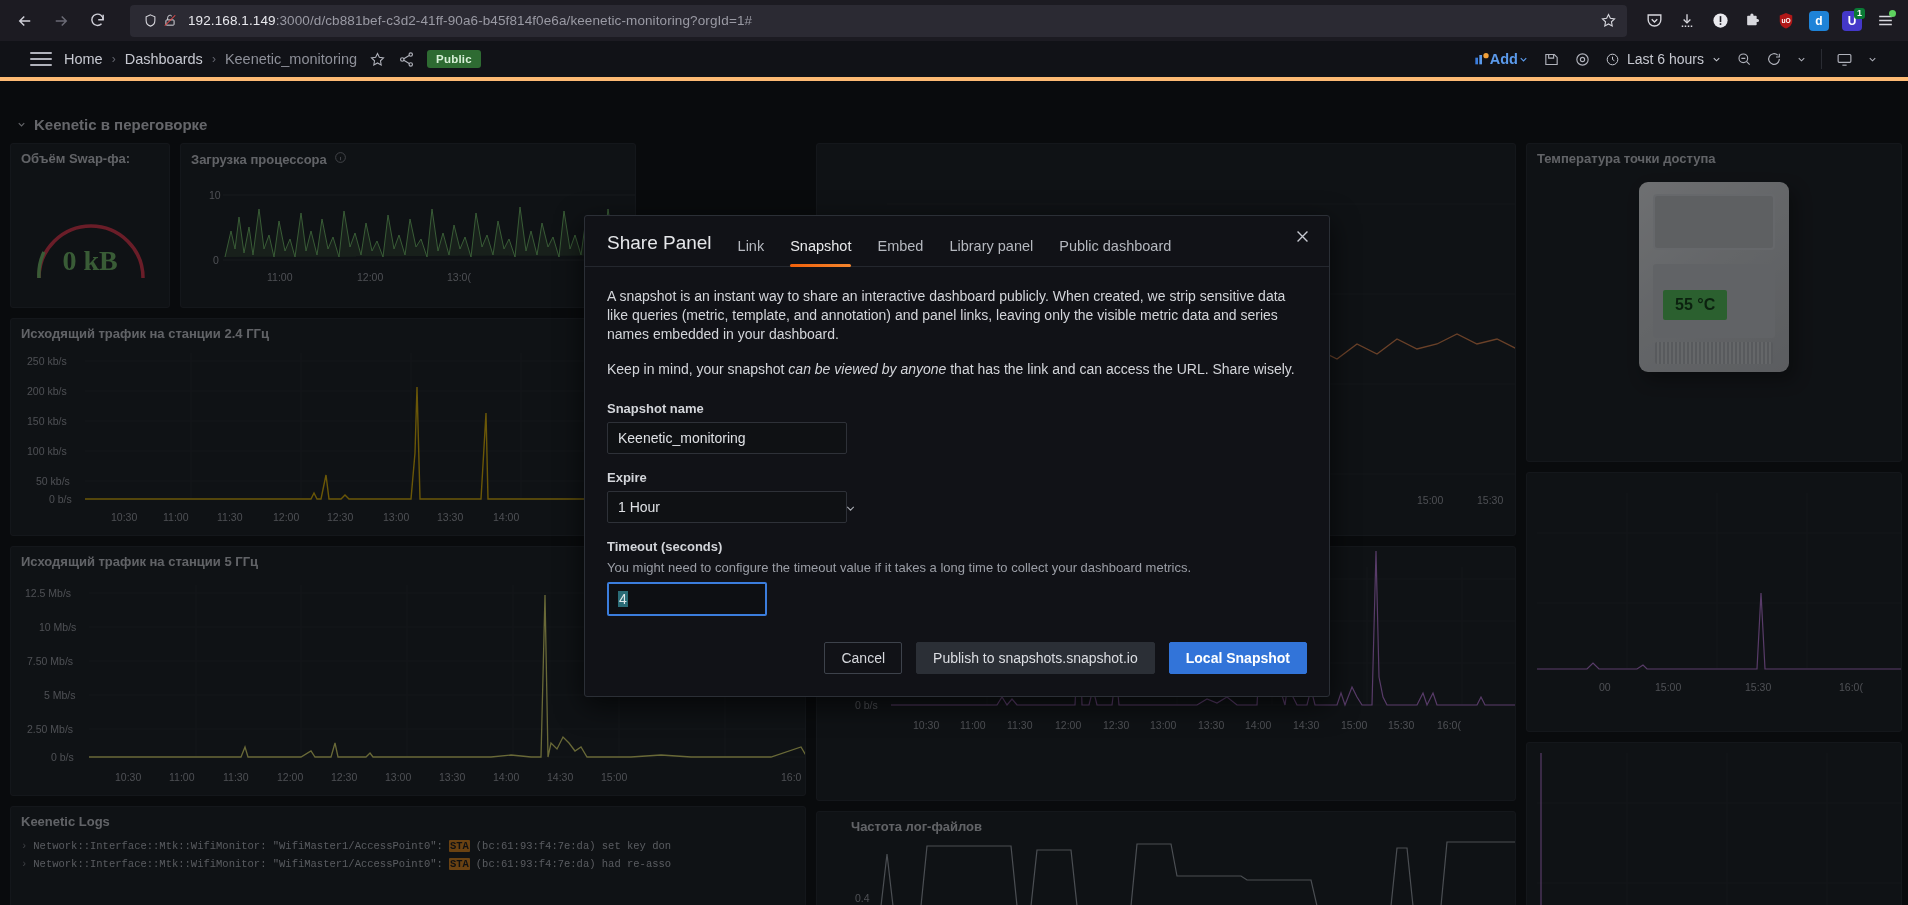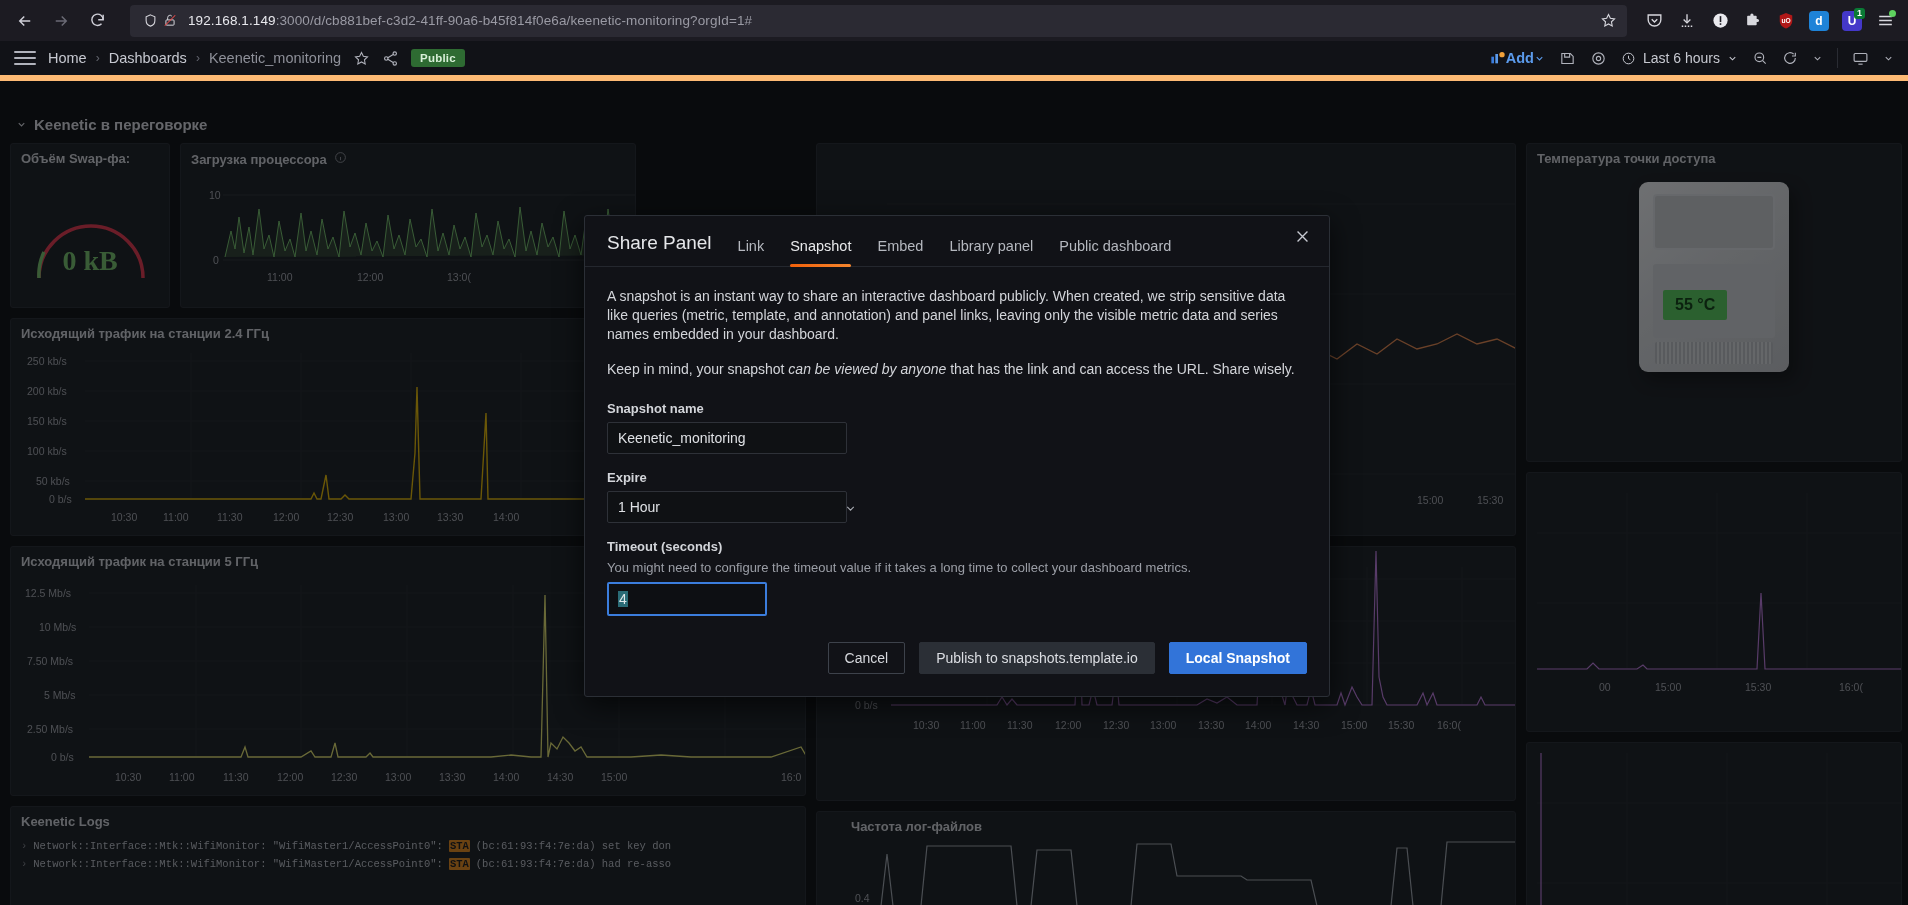--- a/index.html
+++ b/index.html
@@ -37,22 +37,22 @@
   .url-text .dim { color: #9a9aa4; }
   .star-btn { margin-left: auto; color: #d6d6dd; display:flex; }
   .ext-icons { display: flex; align-items: center; gap: 3px; flex: none; }
   .ext { width: 30px; height: 30px; border-radius: 4px; display:flex; align-items:center; justify-content:center; position: relative; }
   .badge-sq { width: 20px; height: 20px; border-radius: 4px; display:flex; align-items:center; justify-content:center; font-size: 12px; font-weight: bold; color:#fff; }
   .green-dot { position:absolute; top: 4px; right: 4px; width:7px; height:7px; border-radius:50%; background:#5fd35f; }
   .num-badge { position:absolute; top: 2px; right: 2px; background:#0a7a35; color:#fff; font-size:9px; line-height:11px; padding:0 3px; border-radius:3px; font-weight:bold;}
 
   
   .g-nav {
-    height: 40px; background: #111217; border-bottom: 6px solid #fdba74;
-    display: flex; align-items: center; padding: 0 14px; gap: 12px;
+    height: 40px; background: #111217; border-bottom: 4px solid #fdba74;
+    display: flex; align-items: center; padding: 0 30px; gap: 12px;
   }
   .hamburger { width: 22px; display:flex; flex-direction:column; gap:4px; }
   .hamburger i { display:block; height:2px; background:#b0b2bb; border-radius:1px; }
   .crumbs { display:flex; align-items:center; gap:9px; font-size: 14.5px; }
   .crumb { color: #c7c9d1; }
   .crumb.last { color: #8e9099; }
   .sep { color:#62646d; font-size: 12px; }
   .nav-ico { color:#b0b2bb; display:flex; align-items:center; }
   .public-badge {
     background:#2e6b32; color:#d8f0d8; font-size:11.5px; font-weight:bold;
@@ -588,18 +588,18 @@
         <div class="fld-label">Timeout (seconds)</div>
         <div class="fld-desc">You might need to configure the timeout value if it takes a long time to collect your dashboard metrics.</div>
         <div class="timeout-shell">
           <input class="timeout-input" value="" style="">
           <span class="sel-num">4</span>
         </div>
       </div>
 
       <div class="btn-row">
         <button class="btn btn-cancel">Cancel</button>
-        <button class="btn btn-secondary">Publish to snapshots.template.io</button>
+        <button class="btn btn-secondary">Publish to snapshots.snapshot.io</button>
         <button class="btn btn-primary">Local Snapshot</button>
       </div>
     </div>
   </div>
 </div>
 
 </body></html>

